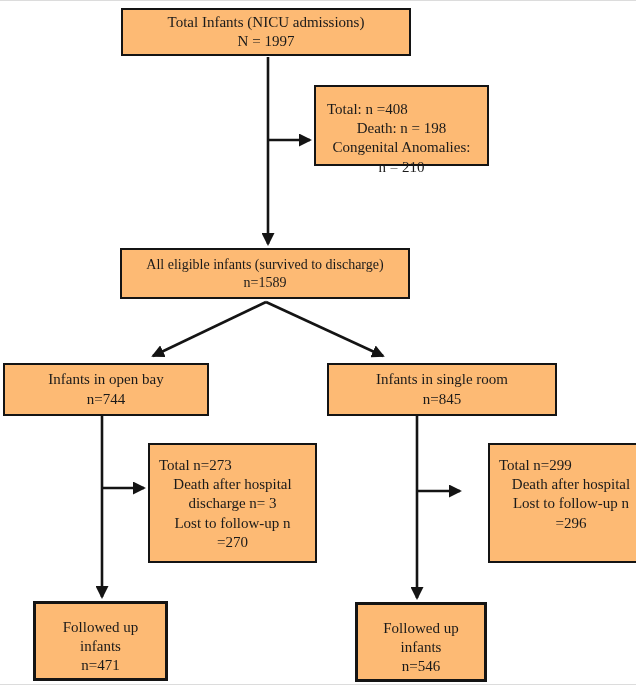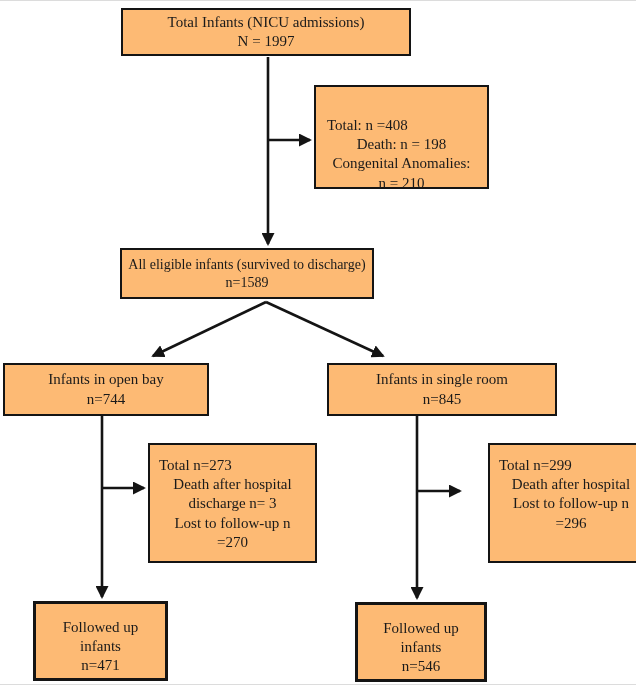--- a/index.html
+++ b/index.html
@@ -13,23 +13,23 @@
   #arrow-layer line{stroke:#141414;stroke-width:2.6;}
   .box{
     position:absolute;background:#fdba74;border:2.5px solid #141414;
     box-sizing:border-box;font-size:15px;line-height:1.28;text-align:center;
   }
   .box .ln{white-space:nowrap;}
   .box.vcenter{display:flex;flex-direction:column;justify-content:center;}
   .ln.first-left{text-align:left;}
 
   #box-total            {left:121px;top:7px;  width:290px;height:48px;}
-  #box-excluded         {left:314px;top:84px; width:175px;height:104px;padding-top:29px;}
+  #box-excluded         {left:314px;top:84px; width:175px;height:81px;padding-top:13px;}
   #box-excluded .first-left{padding-left:11px;}
-  #box-eligible         {left:120px;top:247px;width:254px;height:51px;font-size:14px;}
+  #box-eligible         {left:120px;top:247px;width:290px;height:51px;font-size:14px;}
   #box-openbay          {left:3px;  top:362px;width:206px;height:53px;}
   #box-singleroom       {left:327px;top:362px;width:230px;height:53px;}
   #box-openbay-lost     {left:148px;top:442px;width:169px;height:120px;padding-top:11px;}
   #box-openbay-lost .first-left{padding-left:9px;}
   #box-singleroom-lost  {left:464px;top:442px;width:166px;height:120px;padding-top:11px;margin-left:24px;}
   #box-singleroom-lost .first-left{padding-left:9px;}
   #box-openbay-followed   {left:33px; top:600px;width:135px;height:80px;padding-top:14px;border-width:3px;}
   #box-singleroom-followed{left:355px;top:601px;width:132px;height:80px;padding-top:14px;border-width:3px;}
 </style>
 </head>

